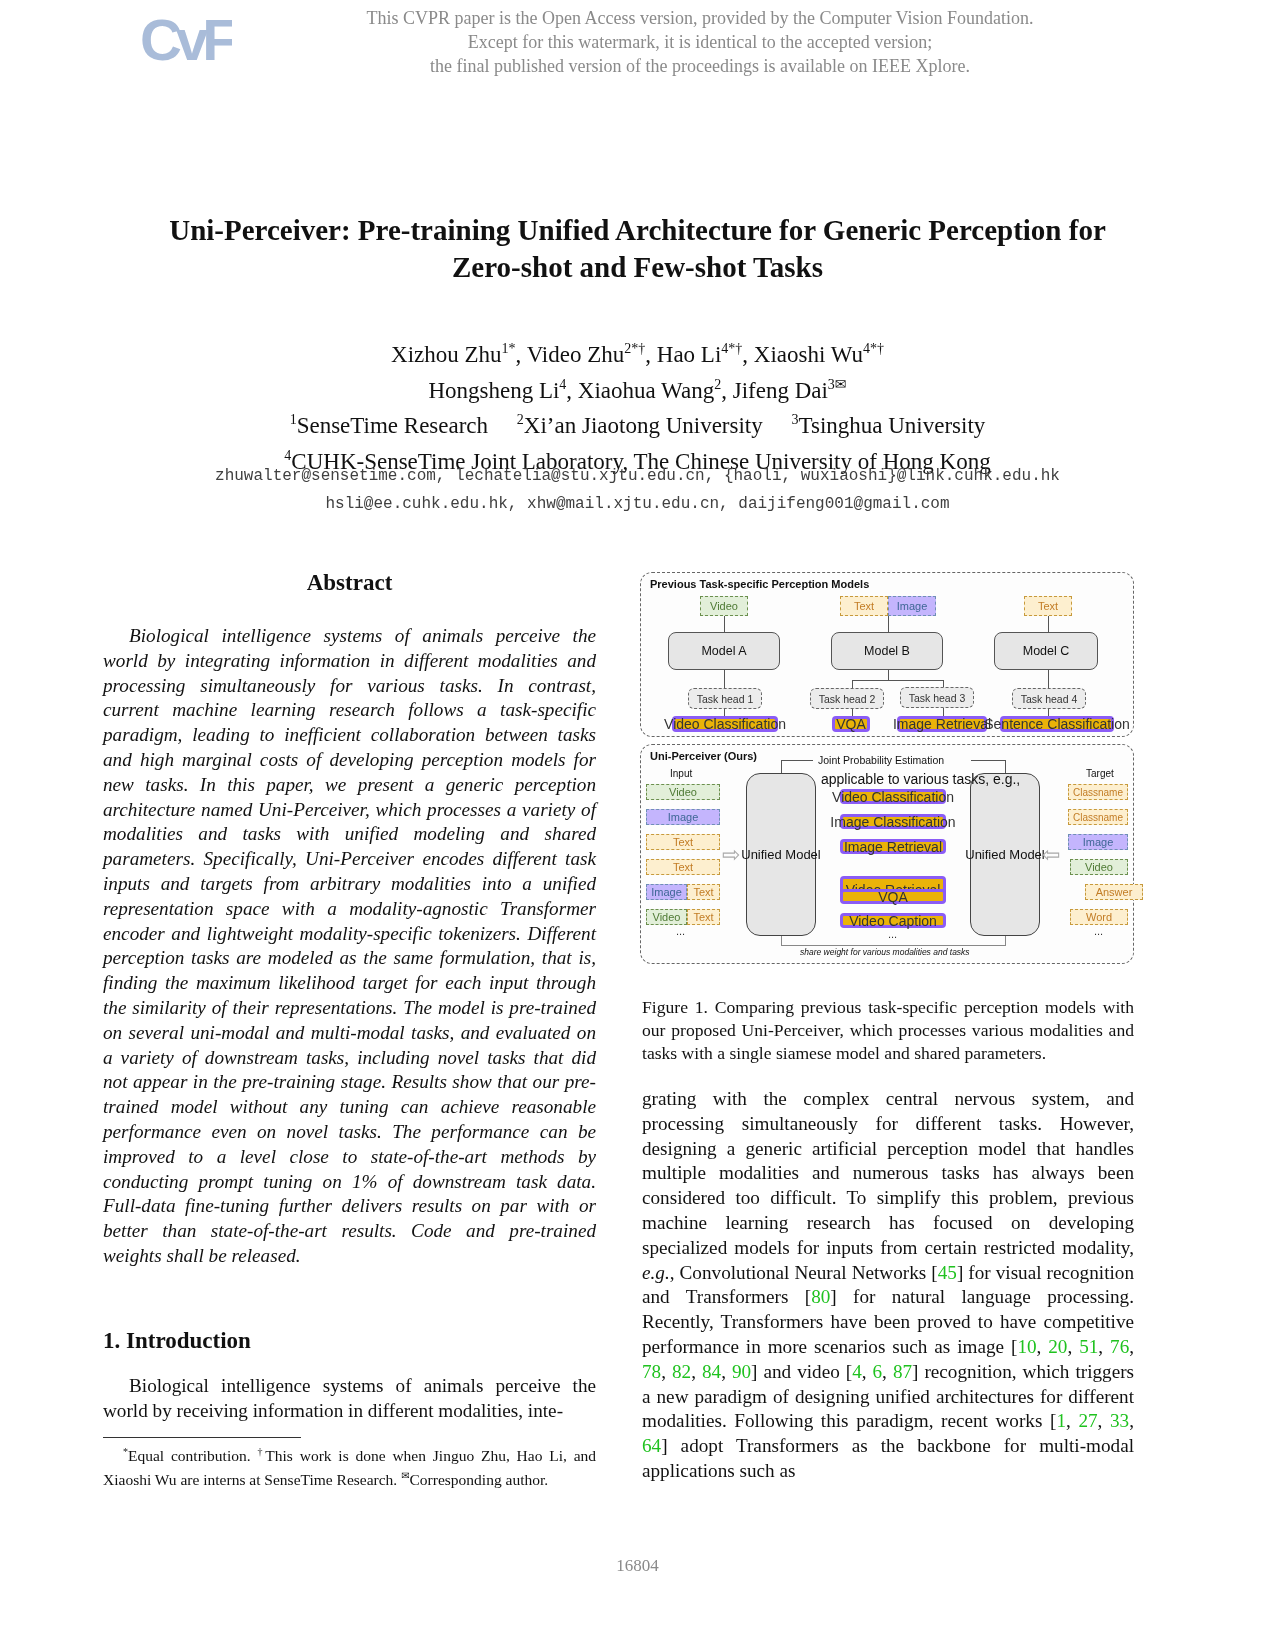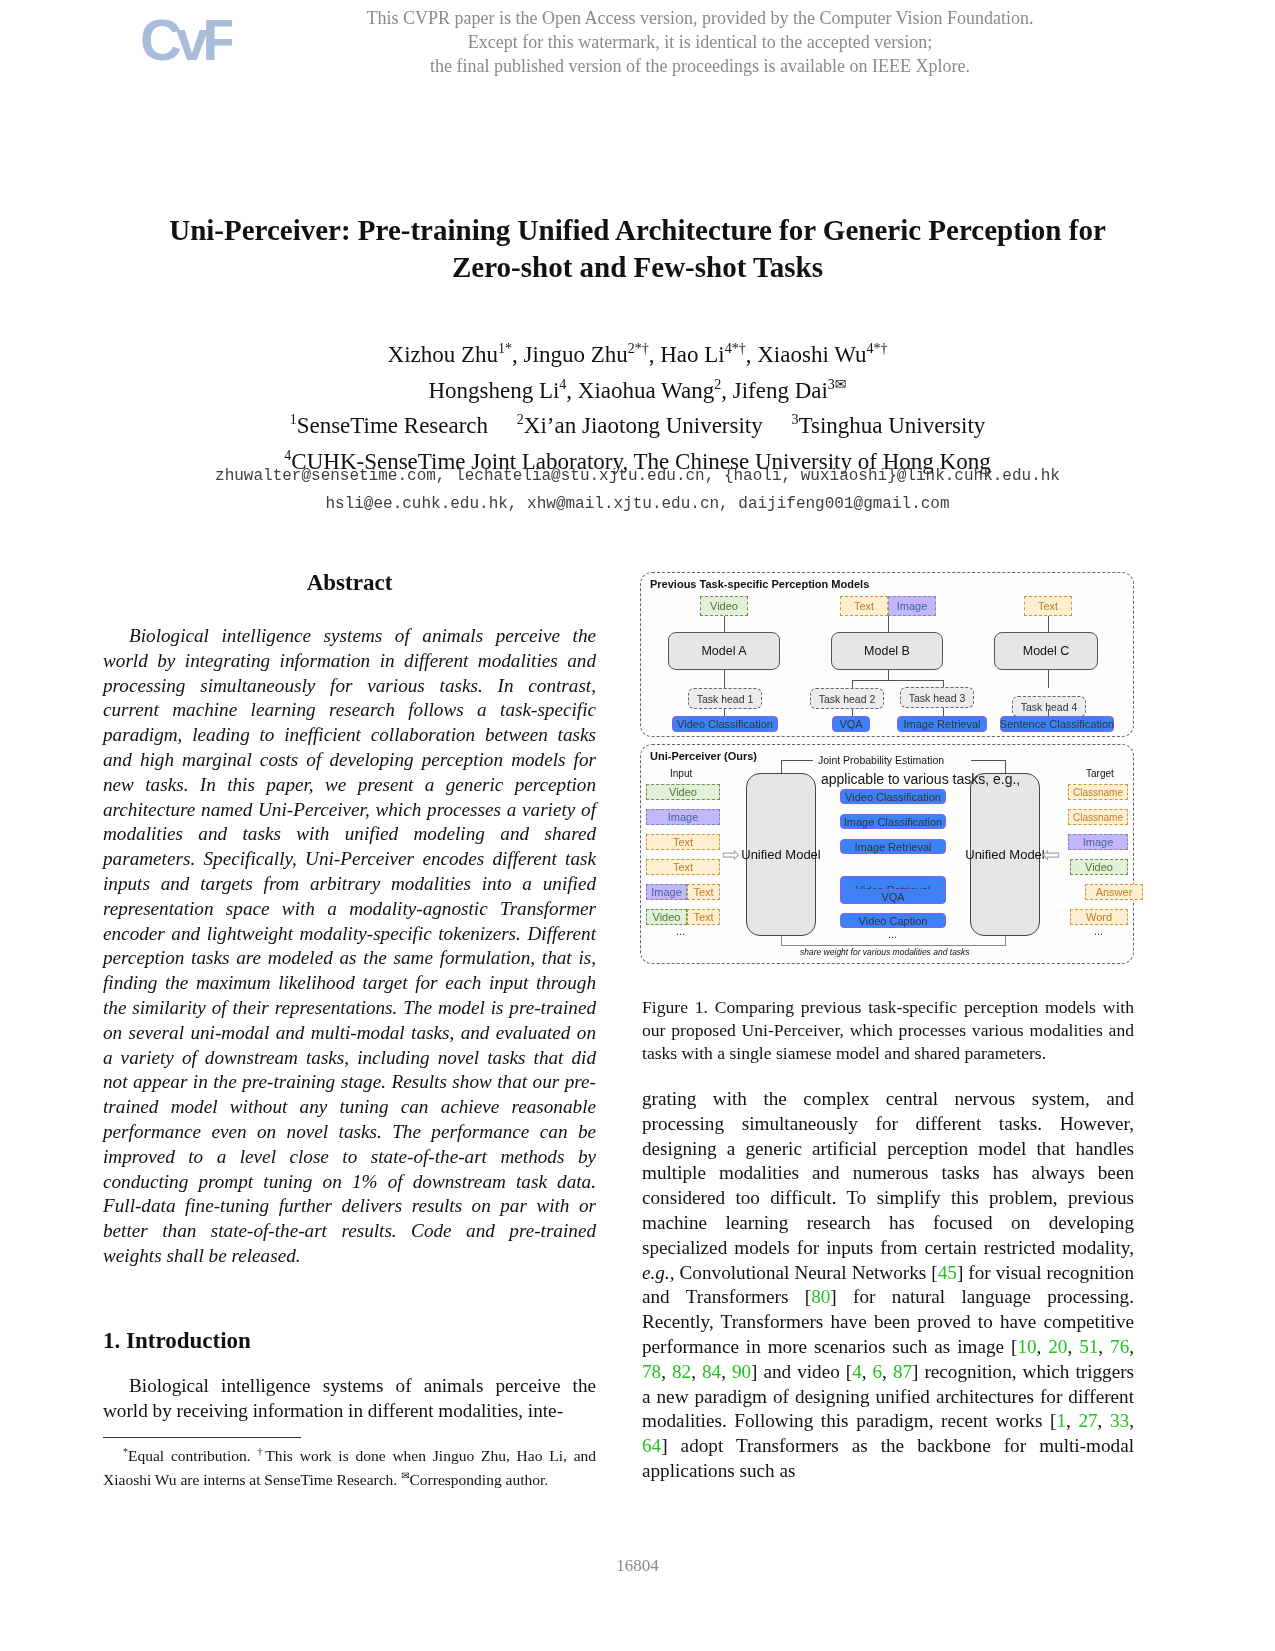--- a/index.html
+++ b/index.html
@@ -28,21 +28,21 @@
   
   .figure { left: 640px; top: 570px; width: 494px; height: 396px; font-family: "Liberation Sans", sans-serif; }
   .panel { position: absolute; border: 1.3px dashed #666; border-radius: 12px; background: #fdfdfd; }
   .panel-title { position: absolute; font-weight: bold; font-size: 11px; color: #111; }
   .box { position: absolute; font-size: 11px; display: flex; align-items: center; justify-content: center; white-space: nowrap; }
   .mod-video { background: #e2efd9; border: 1px dashed #6b8f4e; color: #4e7a34; }
   .mod-image { background: #c4b5fd; border: 1px dashed #6f8fb5; color: #3f6796; }
   .mod-text { background: #fdefcf; border: 1px dashed #c79a3c; color: #c27c25; }
   .model { background: #e6e6e6; border: 1.3px solid #555; border-radius: 8px; color: #111; font-size: 12.5px; }
   .head { background: #ececec; border: 1.2px dashed #666; border-radius: 6px; color: #333; font-size: 10.5px; }
-  .task { background: #3b82f6; border: 1px solid #8b5cf6; border-radius: 4px; color: #333; font-size: 11px; }
+  .task { background: #eab308; border: 3px solid #8b5cf6; border-radius: 4px; color: #333; font-size: 14px; }
   .line { position: absolute; background: #555; }
   .small-label { position: absolute; font-size: 10px; color: #111; white-space: nowrap; }
   .unified { background: #e6e6e6; border: 1.3px solid #444; border-radius: 14px; color: #111; font-size: 13px; text-align: right; line-height: 16px; }
   .arrow-shape { position: absolute; font-size: 22px; color: #aaa; line-height: 1; }
   .dots { position: absolute; font-size: 11px; color: #333; }
 </style>
 </head>
 <body>
 
 <div class="abs cvf-logo">
@@ -57,21 +57,21 @@
 </div>
 
 <div class="abs title">
   <div>Uni-Perceiver: Pre-training Unified Architecture for Generic Perception for</div>
   <div>Zero-shot and Few-shot Tasks</div>
 </div>
 
 <div class="abs authors">
   <div>
     <span>Xizhou Zhu</span><sup>1*</sup>,
-    <span>Jinguo Zhu</span><sup>2*†</sup>,
+    <span>Video Zhu</span><sup>2*†</sup>,
     <span>Hao Li</span><sup>4*†</sup>,
     <span>Xiaoshi Wu</span><sup>4*†</sup>
   </div>
   <div>
     <span>Hongsheng Li</span><sup>4</sup>,
     <span>Xiaohua Wang</span><sup>2</sup>,
     <span>Jifeng Dai</span><sup>3✉</sup>
   </div>
   <div>
     <sup>1</sup><span>SenseTime Research</span>&nbsp;&nbsp;&nbsp;&nbsp;
@@ -118,21 +118,21 @@
   <div class="line" style="left:84px;top:100px;width:1px;height:18px;"></div>
   <div class="line" style="left:248px;top:100px;width:1px;height:10px;"></div>
   <div class="line" style="left:212px;top:110px;width:92px;height:1px;"></div>
   <div class="line" style="left:212px;top:110px;width:1px;height:8px;"></div>
   <div class="line" style="left:303px;top:110px;width:1px;height:8px;"></div>
   <div class="line" style="left:408px;top:100px;width:1px;height:18px;"></div>
 
   <div class="box head" style="left:48px;top:118px;width:74px;height:21px;">Task head 1</div>
   <div class="box head" style="left:170px;top:118px;width:74px;height:21px;">Task head 2</div>
   <div class="box head" style="left:260px;top:117px;width:74px;height:21px;">Task head 3</div>
-  <div class="box head" style="left:372px;top:118px;width:74px;height:21px;margin-top:8px;">Task head 4</div>
+  <div class="box head" style="left:372px;top:118px;width:74px;height:21px;">Task head 4</div>
 
   <div class="line" style="left:84px;top:139px;width:1px;height:7px;"></div>
   <div class="line" style="left:212px;top:139px;width:1px;height:7px;"></div>
   <div class="line" style="left:303px;top:138px;width:1px;height:8px;"></div>
   <div class="line" style="left:408px;top:139px;width:1px;height:7px;"></div>
 
   <div class="box task" style="left:32px;top:146px;width:106px;height:16px;">Video  Classification</div>
   <div class="box task" style="left:192px;top:146px;width:38px;height:16px;">VQA</div>
   <div class="box task" style="left:257px;top:146px;width:90px;height:16px;">Image Retrieval</div>
   <div class="box task" style="left:360px;top:146px;width:114px;height:16px;">Sentence Classification</div>

